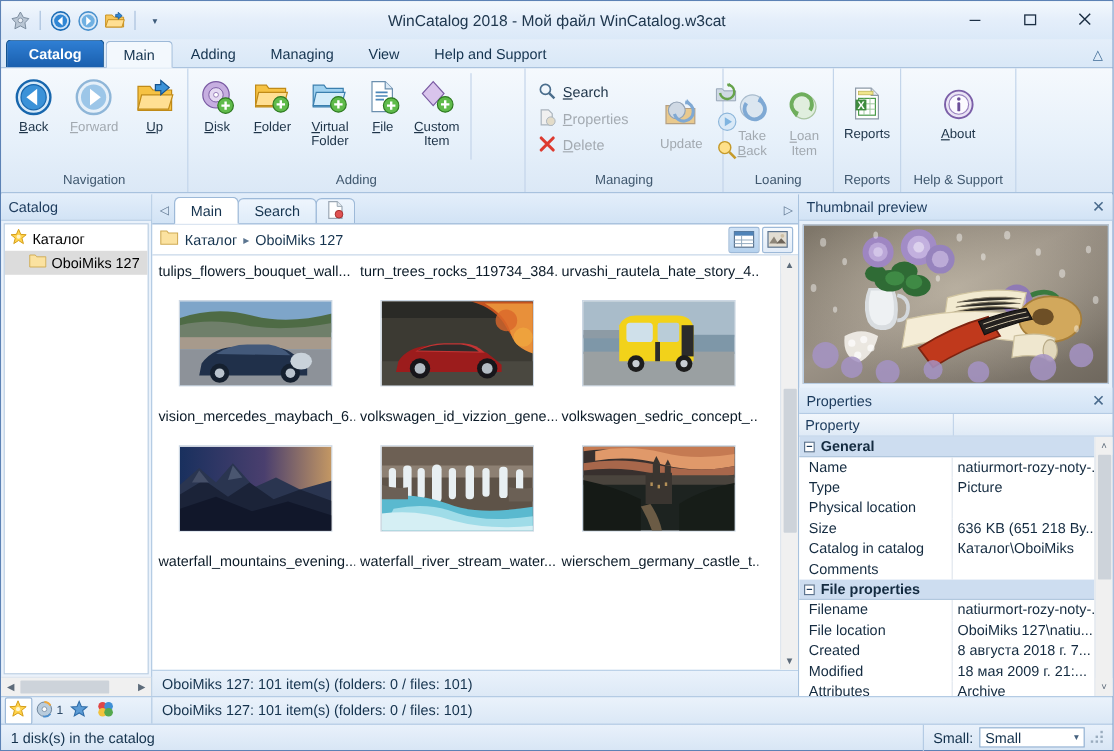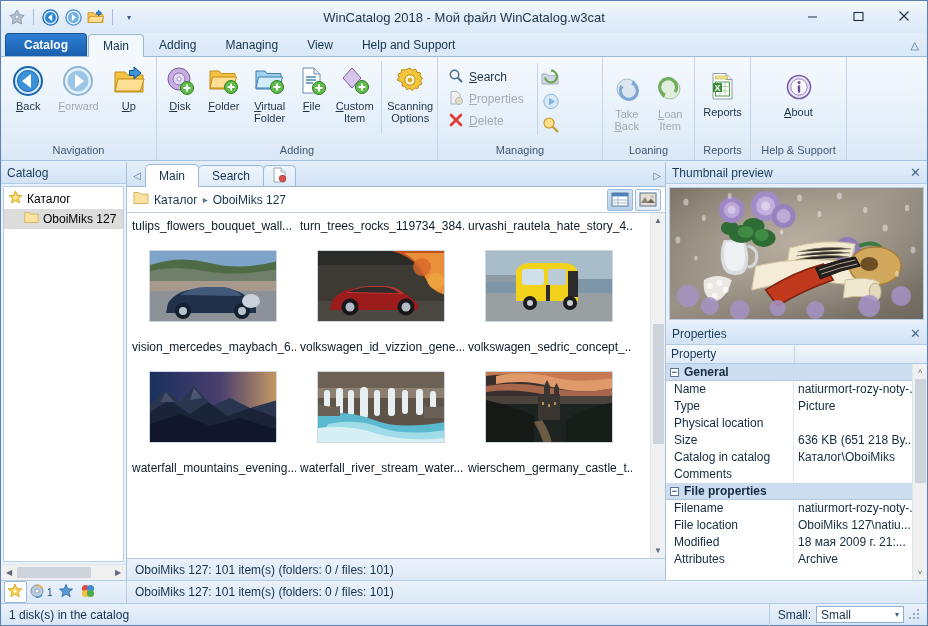--- a/index.html
+++ b/index.html
@@ -475,30 +475,20 @@
           <span class="ico">
             <svg width="30" height="30" viewBox="0 0 30 30">
               <path d="M12 2 L21 12 L12 22 L3 12 Z" fill="#d9c4ec" stroke="#7a5ba3" stroke-width="1"></path>
               <circle cx="22" cy="21" r="6.5" fill="#5fbb4a" stroke="#2f7a22" stroke-width="1"></circle>
               <path d="M22 17.5v7M18.5 21h7" stroke="#fff" stroke-width="2"></path>
             </svg>
           </span>
           <span class="lbl"><span class="ul">C</span>ustom<br>Item</span>
         </div>
         <div style="width:1px;background:#c3d5ea;height:72px;margin:0 3px"></div>
-        <div class="rbtn" style="width:52px">
-          <span class="ico">
-            <svg width="30" height="30" viewBox="0 0 30 30">
-              <path d="M15 2 l2.6 2.2 3.2-1 1.3 3.1 3.3.5-.4 3.3 2.6 2.1-2 2.7 1.3 3.1-3.1 1.2-.8 3.2-3.3-.3-2.3 2.4-2.6-2-3.1 1.1-1.4-3-3.3-.6.5-3.3L2 13.9l2.1-2.6-1.2-3.1 3.1-1.3.7-3.2 3.3.4z" fill="#f2c63c" stroke="#c08a17" stroke-width="1"></path>
-              <circle cx="15" cy="14" r="5.2" fill="#fff6d9" stroke="#c08a17" stroke-width="1"></circle>
-              <circle cx="15" cy="14" r="2.3" fill="#d9a81c"></circle>
-            </svg>
-          </span>
-          <span class="lbl">Scanning<br>Options</span>
-        </div>
       </div>
       <div class="rgroup-label">Adding</div>
     </div>
 
     <div class="rgroup" style="width:165px">
       <div class="rgroup-items">
         <div class="rstack">
           <div class="sbtn">
             <span>
               <svg width="16" height="16" viewBox="0 0 16 16">
@@ -521,20 +511,31 @@
             <span>
               <svg width="16" height="16" viewBox="0 0 16 16">
                 <path d="M3 3 L13 13 M13 3 L3 13" stroke="#dd3b30" stroke-width="2.6" stroke-linecap="round"></path>
               </svg>
             </span>
             <span><span class="ul">D</span>elete</span>
           </div>
         </div>
         <div style="width:1px;background:#c3d5ea;height:72px;margin:2px 3px 0 3px"></div>
         <div class="upd-wrap">
+          <div class="rbtn dis" style="width:56px;padding-top:12px">
+            <span class="ico">
+              <svg width="30" height="28" viewBox="0 0 30 28">
+                <path d="M2 7h8l1.8 2.4H26V22H2z" fill="#e8c98e" stroke="#b5a083" stroke-width="1"></path>
+                <circle cx="11" cy="11" r="7" fill="#cfd9e4" stroke="#93a3b5" stroke-width="1"></circle>
+                <path d="M18 4 a8 8 0 1 1 -9 10" fill="none" stroke="#7fa9d4" stroke-width="2.6"></path>
+                <path d="M19.5 1.5 L22.5 5 L18 6 Z" fill="#7fa9d4"></path>
+              </svg>
+            </span>
+            <span class="lbl">Update</span>
+          </div>
           <div class="upd-side">
             <span style="cursor:pointer">
               <svg width="20" height="19" viewBox="0 0 20 19">
                 <path d="M1 5h5l1.3 1.7H17V15H1z" fill="#cfd9e4" stroke="#93a3b5" stroke-width=".8"></path>
                 <path d="M10 1.5 a6 6 0 1 1 -6 7" fill="none" stroke="#66a34b" stroke-width="2"></path>
                 <path d="M11.5 0 L14 2.5 L10.5 3.3 Z" fill="#66a34b"></path>
               </svg>
             </span>
             <span style="cursor:pointer">
               <svg width="20" height="19" viewBox="0 0 20 19">
@@ -1028,20 +1029,24 @@
             </div>
             <div class="prow">
               <span class="pk">Filename</span>
               <span class="pv">natiurmort-rozy-noty-...</span>
             </div>
             <div class="prow">
               <span class="pk">File location</span>
               <span class="pv">OboiMiks 127\natiu...</span>
             </div>
             <div class="prow">
+              <span class="pk">Created</span>
+              <span class="pv">8 августа 2018 г. 7...</span>
+            </div>
+            <div class="prow">
               <span class="pk">Modified</span>
               <span class="pv">18 мая 2009 г. 21:...</span>
             </div>
             <div class="prow">
               <span class="pk">Attributes</span>
               <span class="pv">Archive</span>
             </div>
 
           </div>
           <div class="vsb">

